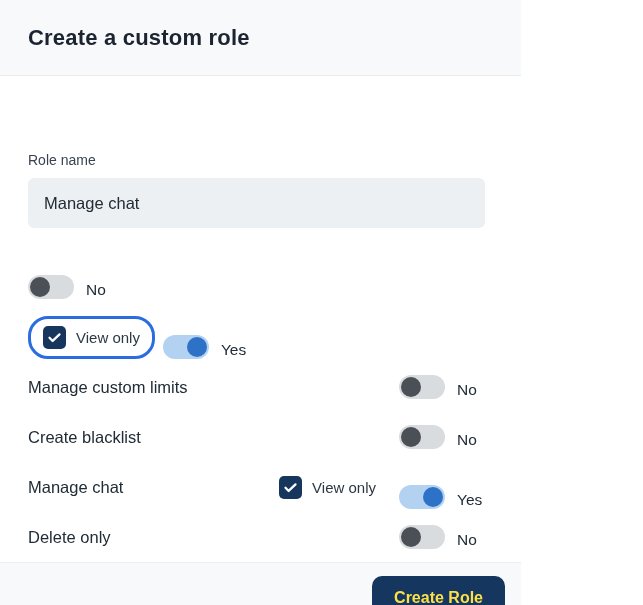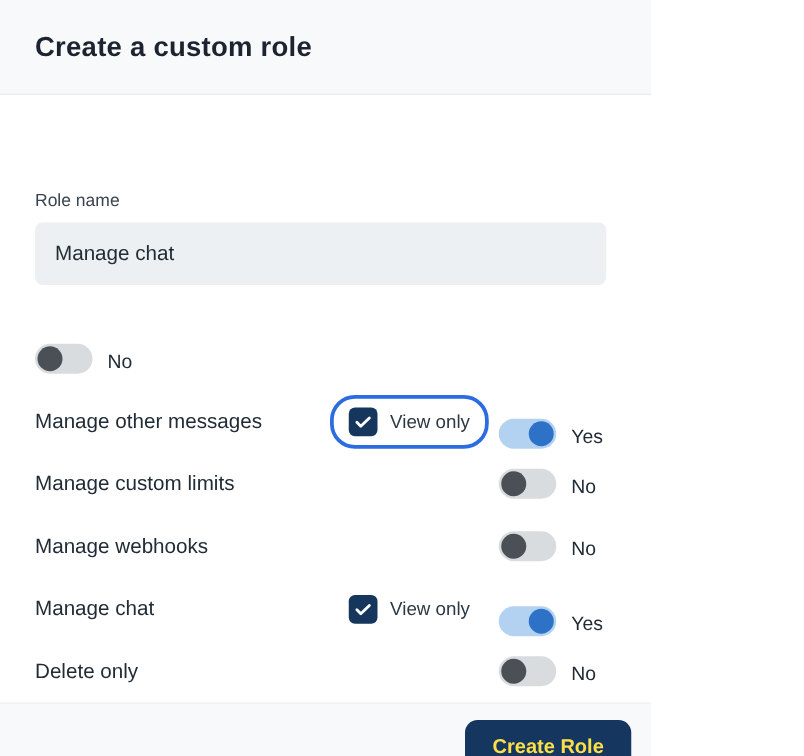--- a/index.html
+++ b/index.html
@@ -183,21 +183,20 @@
     <div class="perm-controls">
 
       <span class="toggle off">
         <span class="knob"></span>
       </span>
       <span class="state-label">No</span>
     </div>
   </div>
 
   <div class="perm-row">
-    <span class="perm-label">Manage other messages</span>
     <div class="perm-controls">
       <div class="view-only-group highlighted">
         <span class="checkbox">
           <span style="display:flex;">
             <svg viewBox="0 0 24 24" width="15" height="15" aria-hidden="true">
               <path d="M4 12.5l5 5L20 7" fill="none" stroke="#ffffff" stroke-width="3.6" stroke-linecap="round" stroke-linejoin="round"></path>
             </svg>
           </span>
         </span>
         <span class="vo-label">View only</span>
@@ -214,21 +213,21 @@
     <div class="perm-controls">
 
       <span class="toggle off">
         <span class="knob"></span>
       </span>
       <span class="state-label">No</span>
     </div>
   </div>
 
   <div class="perm-row">
-    <span class="perm-label">Manage webhooks</span>
+    <span class="perm-label">Create blacklist</span>
     <div class="perm-controls">
 
       <span class="toggle off">
         <span class="knob"></span>
       </span>
       <span class="state-label">No</span>
     </div>
   </div>
 
   <div class="perm-row">

